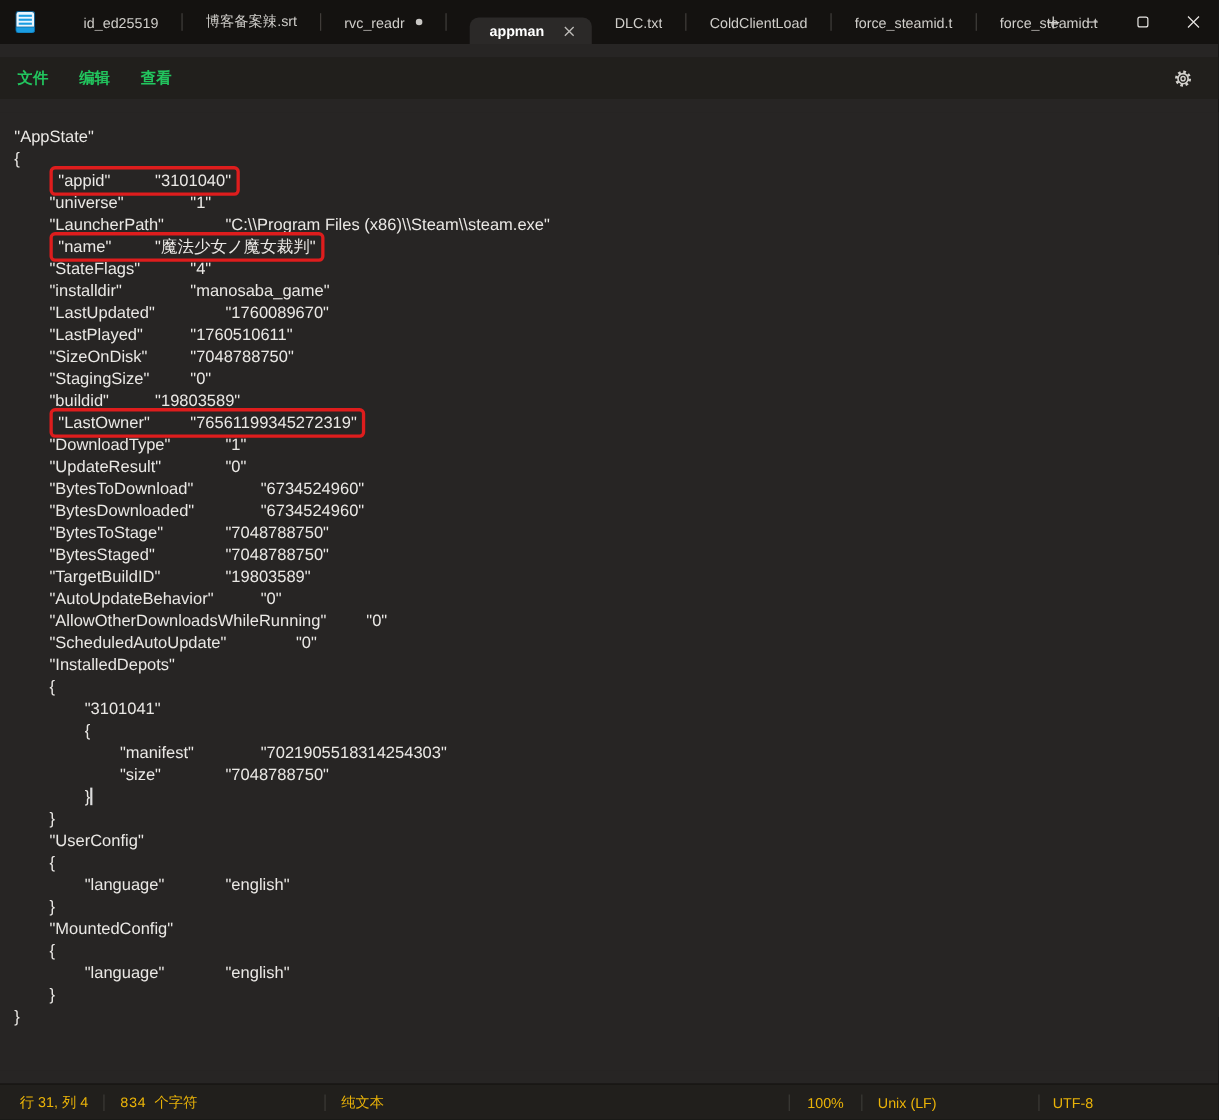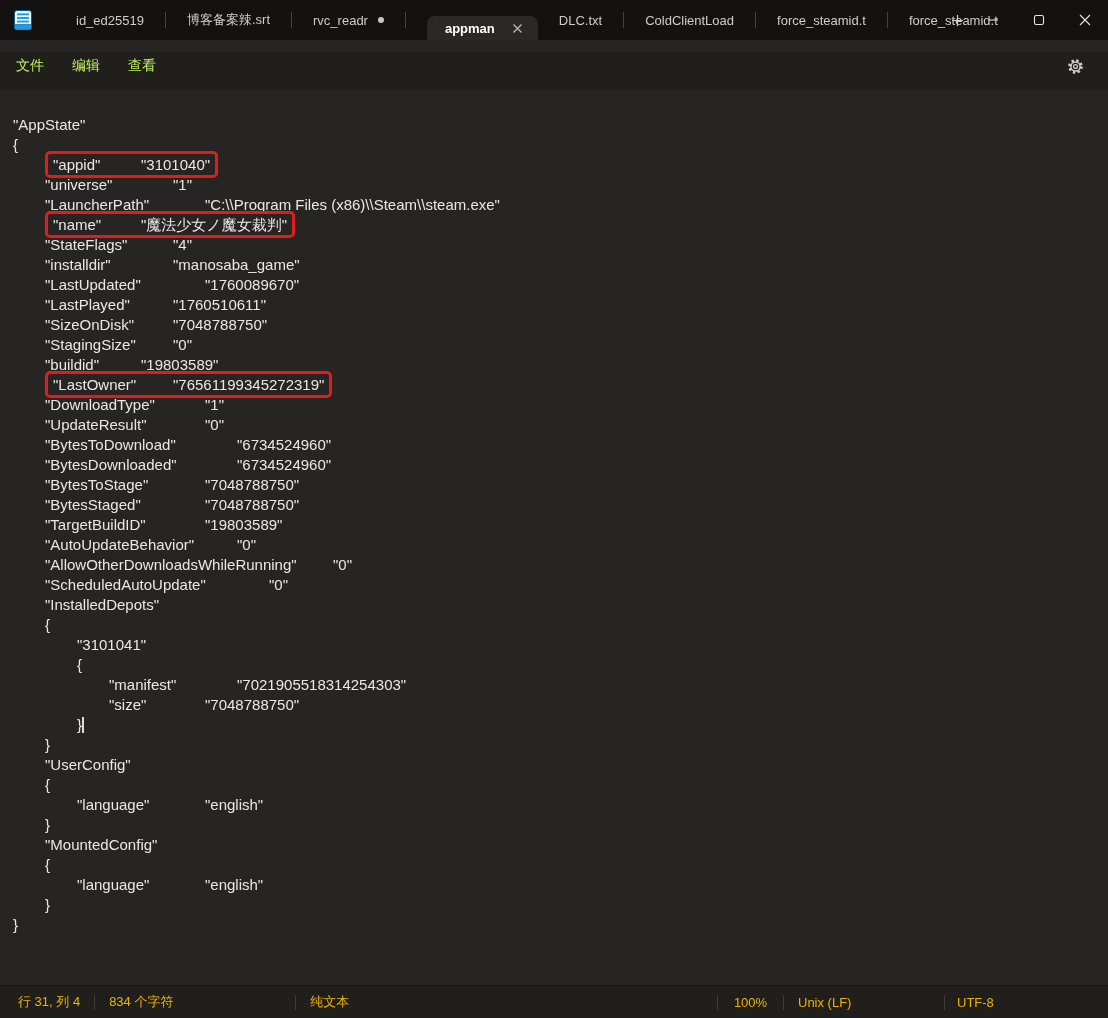--- a/index.html
+++ b/index.html
@@ -31,22 +31,22 @@
   .dirty-dot{ width:6px; height:6px; border-radius:50%; background:#c9c7c4; margin-left:10px; flex:0 0 auto;}
   .tab-close{ margin-left:14px; display:flex; align-items:center; padding:3px; border-radius:4px; flex:0 0 auto;}
   .tab-sep{ width:1px; height:16px; background:#45423f; align-self:center; flex:0 0 auto;}
   .add-tab{ align-self:center; margin-left:14px; padding:6px; display:flex; border-radius:4px; flex:0 0 auto;}
   .tb-spacer{ flex:1 1 auto; }
   .win-controls{ display:flex; flex:0 0 auto; }
   .win-btn{ width:46px; display:flex; align-items:center; justify-content:center; }
 
   
   .menubar{
-    height:38px; background:#211f1c; display:flex; 
-    padding:0 10px 0 2px; color:#bef264; font-size:14px; flex:0 0 auto;
+    height:38px; background:#211f1c; display:flex; align-items:center;
+    padding:0 10px 0 2px; color:#22c55e; font-size:14px; flex:0 0 auto;font-weight:bold;
   }
   .menu-item{ padding:5px 14px; border-radius:5px; }
   .mb-spacer{ flex:1 1 auto; }
   .gear-btn{ padding:6px; display:flex; border-radius:5px; margin-right:8px;}
 
   
   .editor{
     flex:1 1 auto; background:#272524; color:#eae8e5; overflow:hidden;
     font-size:15px; line-height:20px; padding:13px 4px 0 13px;
     white-space:pre; tab-size:8; -moz-tab-size:8; tab-size:32px;
@@ -60,21 +60,21 @@
     vertical-align:-3px;
   }
 
   
   .statusbar{
     height:33px; background:#211f1c; border-top:1px solid #151310;
     display:flex; align-items:center; color:#eab308; font-size:13px; flex:0 0 auto;
   }
   .sb-seg{ padding:0 14px; white-space:nowrap; }
   .sb-cursor{ padding-left:18px; min-width:80px; }
-  .sb-chars{ min-width:200px; }
+  .sb-chars{ min-width:200px;font-family:Liberation Mono, monospace; }
   .sb-doctype{ flex:1 1 auto; }
   .sb-zoom{ min-width:65px; text-align:center; }
   .sb-eol{ min-width:160px; }
   .sb-enc{ min-width:163px; padding-left:12px; }
   .sb-sep{ width:1px; height:15px; background:#3e3c38; flex:0 0 auto;}
 
   svg{ display:block; }
 </style>
 </head>
 <body>

